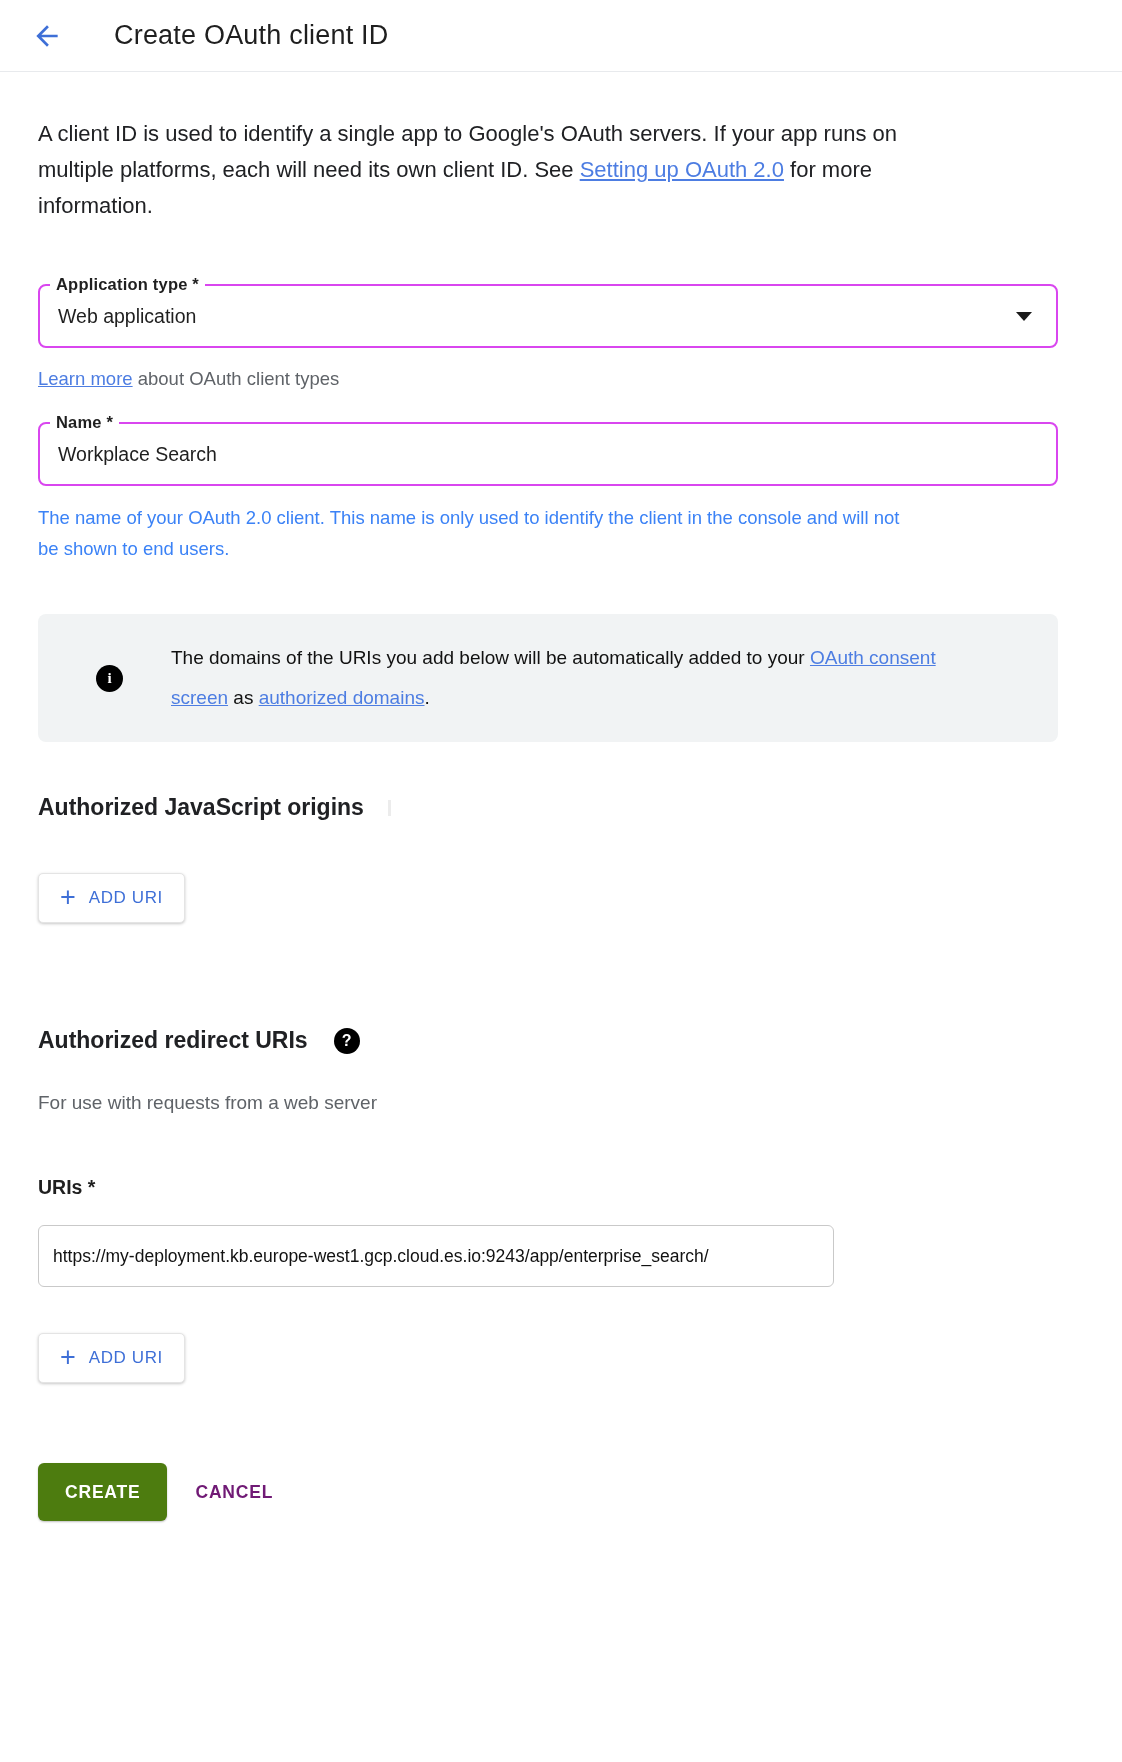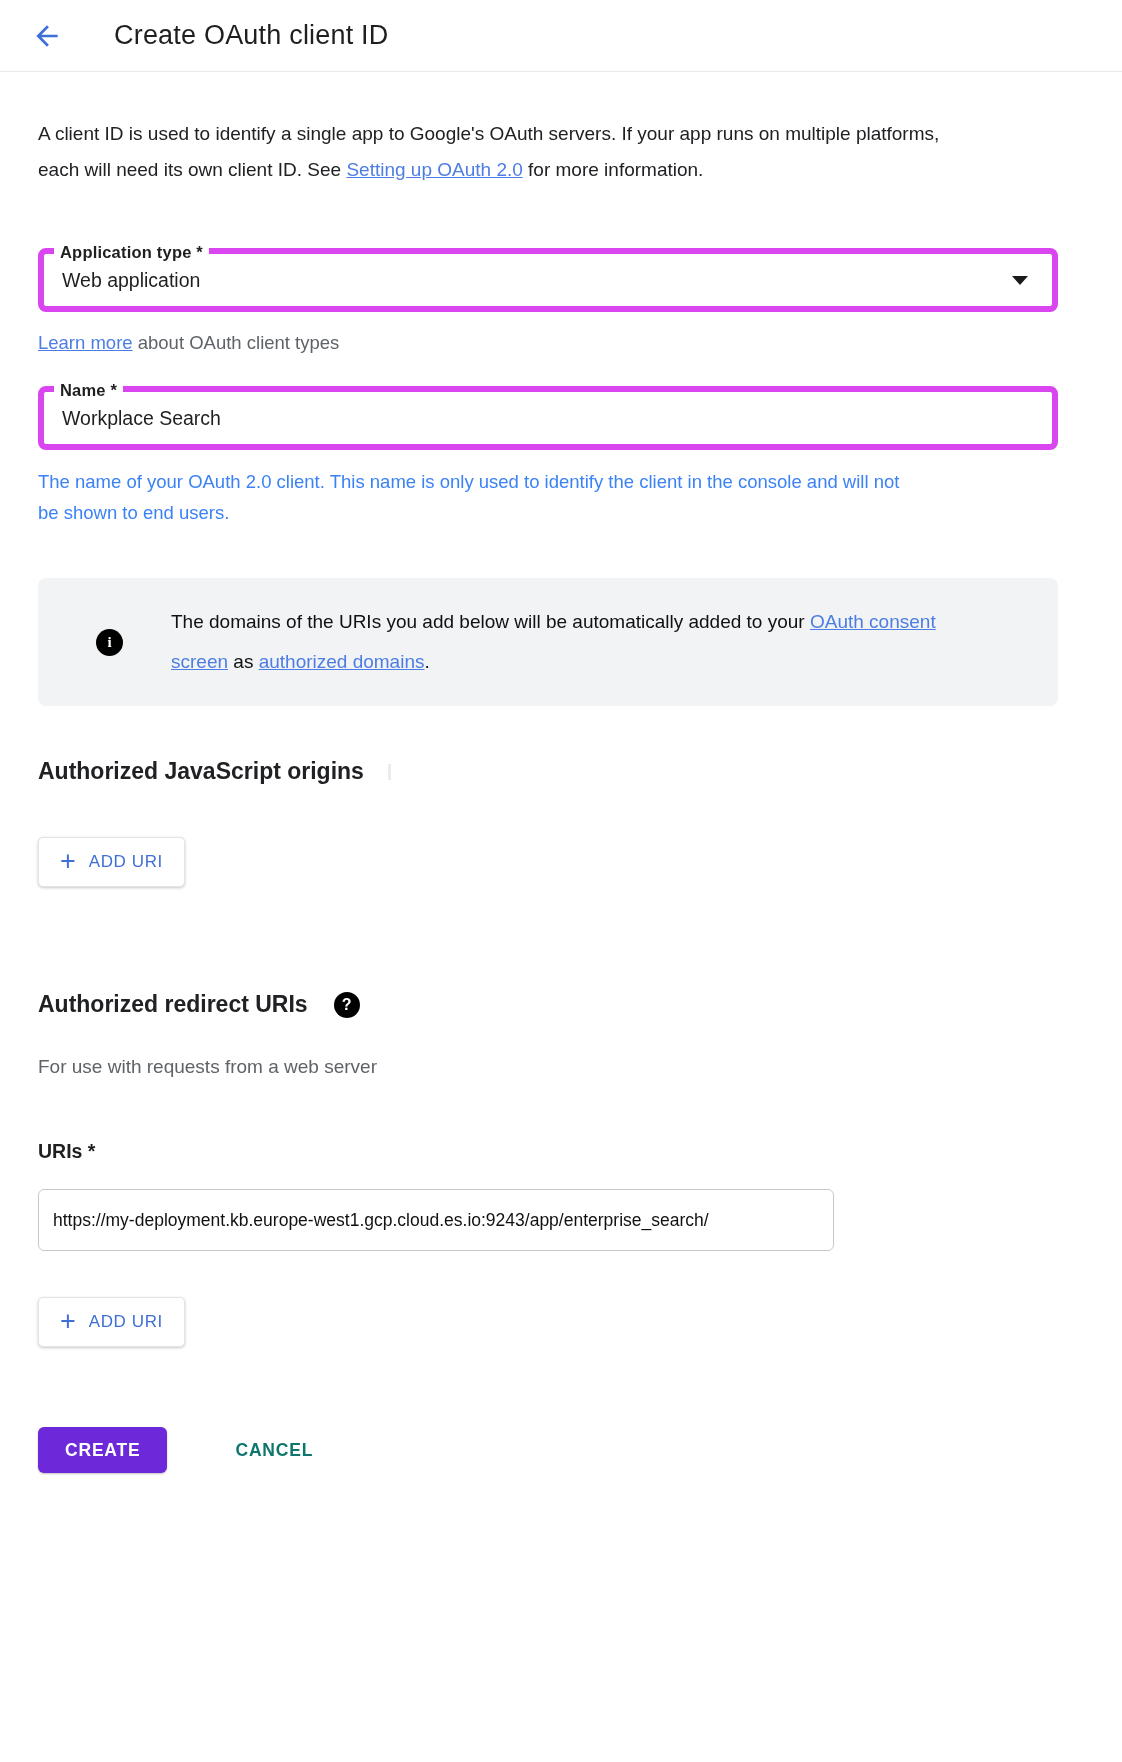--- a/index.html
+++ b/index.html
@@ -9,25 +9,25 @@
   
   .header { height:72px; display:flex; align-items:center; padding-left:30px;
             border-bottom:1px solid #e8eaed;text-align:center; }
   .back-btn { width:34px; height:34px; display:flex; align-items:center; justify-content:center;
               cursor:pointer; background:none; border:none; }
   .page-title { font-size:27px; font-weight:400; color:#1f1f1f; margin-left:50px; letter-spacing:.2px; }
 
   
   .content { padding:0 64px 0 38px; }
 
-  .intro { margin-top:44px; max-width:910px; font-size:19px; line-height:36px; color:#202124; }
+  .intro { margin-top:44px; max-width:910px; font-size:22px; line-height:36px; color:#202124; }
   a.link { color:#4d7de2; text-decoration:underline; cursor:pointer; }
 
   
-  .field { position:relative; width:1020px; height:64px; border:6px solid #d946ef;
+  .field { position:relative; width:1020px; height:64px; border:2px solid #d946ef;
            border-radius:8px; display:flex; align-items:center; padding:16px 18px;
            background:#fff; }
   .field-label { position:absolute; top:-11px; left:10px; background:#fff; padding:0 6px;
                  font-size:16.5px; font-weight:bold; color:#1f1f1f; letter-spacing:.2px; }
   .field-value { font-size:19.5px; color:#1f1f1f; }
   .select-arrow { position:absolute; right:24px; top:50%; margin-top:-4px;
                   width:0; height:0; border-left:8px solid transparent;
                   border-right:8px solid transparent; border-top:9px solid #1a1a1a; }
 
   .app-type-group { margin-top:60px; }
@@ -64,25 +64,25 @@
 
   
   .uris-label { margin-top:62px; font-size:19.5px; font-weight:bold; color:#1f1f1f; }
   .uri-input { margin-top:26px; width:796px; height:62px; border:1px solid #c9c9c9;
                border-radius:6px; padding:0 14px; font-size:17.5px; color:#111;
                font-family:"Liberation Sans", sans-serif; white-space:nowrap; overflow:hidden;
                text-overflow:clip; outline:none; }
 
   
   .actions { margin-top:80px; display:flex; align-items:center; }
-  .create-btn { height:46px; padding:0 27px; background:#6d28d9; color:#fff; border:none;
+  .create-btn { height:58px; padding:0 27px; background:#4d7c0f; color:#fff; border:none;
                 border-radius:6px; font-size:17.5px; font-weight:bold; letter-spacing:.8px;
                 cursor:pointer; box-shadow:0 1px 2px rgba(0,0,0,.25);
                 font-family:"Liberation Sans", sans-serif; }
-  .cancel-btn { margin-left:68px; background:none; border:none; color:#0f766e; font-size:17.5px;
+  .cancel-btn { margin-left:28px; background:none; border:none; color:#701a75; font-size:17.5px;
                 font-weight:bold; letter-spacing:.8px; cursor:pointer;
                 font-family:"Liberation Sans", sans-serif; }
 </style>
 </head>
 <body>
 
 <header class="header">
   <button class="back-btn">
     <span style="display:flex;">
       <svg width="32" height="32" viewBox="0 0 24 24">

